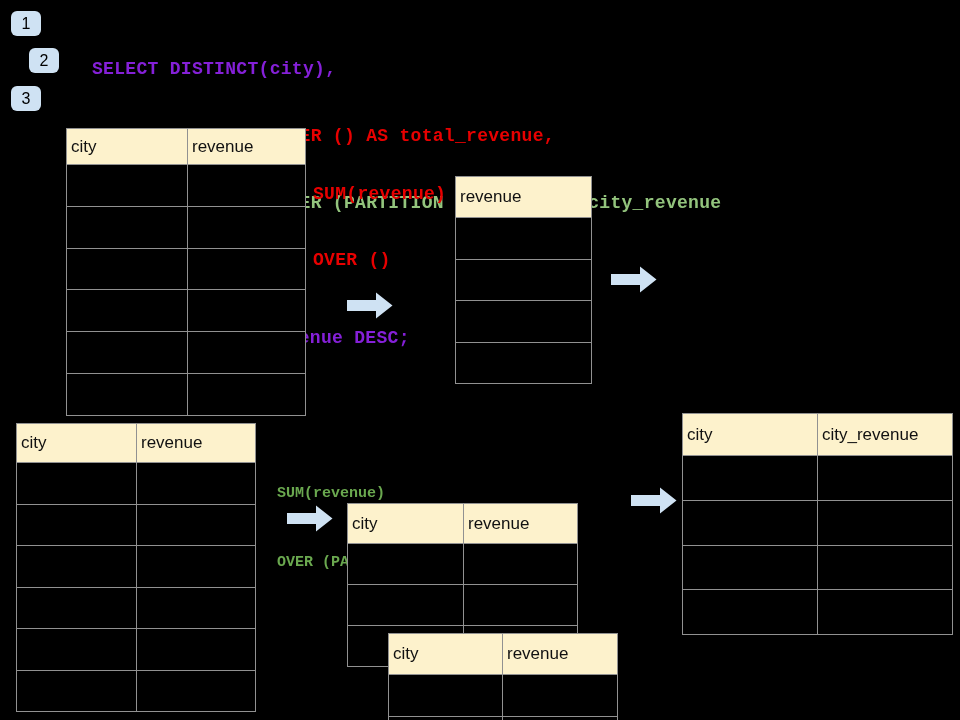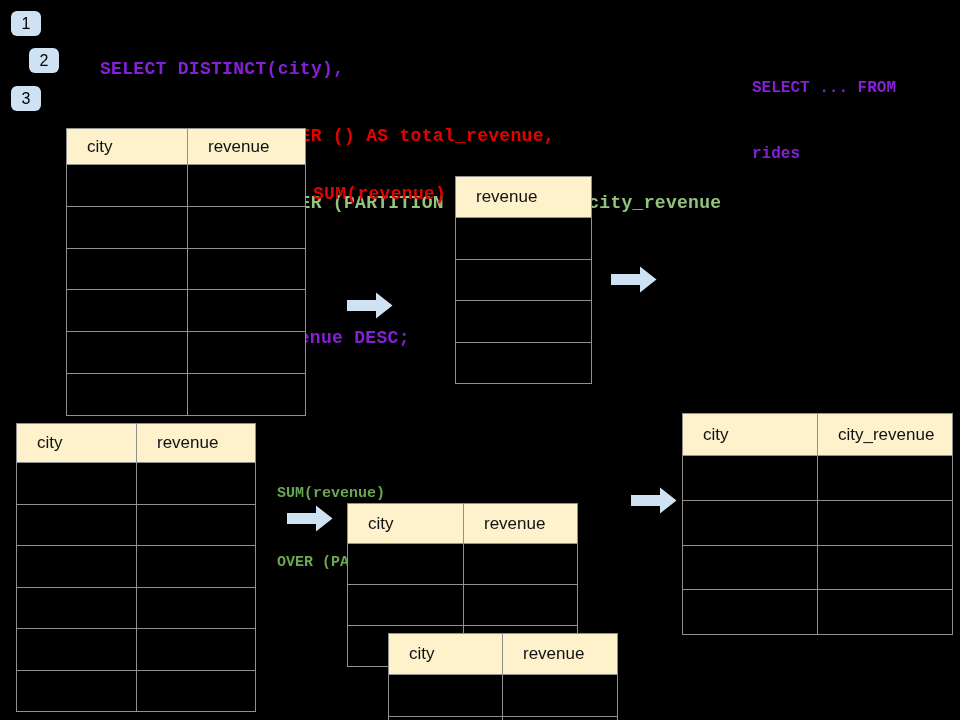--- a/index.html
+++ b/index.html
@@ -36,21 +36,21 @@
   #badge-3 { left: 11px; top: 86px; }
 
   
   .code {
     position: absolute;
     font-family: "Liberation Mono", "DejaVu Sans Mono", monospace;
     font-weight: bold;
     white-space: pre;
   }
   #sql-code { left: 88px; top: 13px; font-size: 18px; line-height: 22.4px; letter-spacing: .3px; }
-  .ind0 { margin-left: 12px; }
+  .ind0 { margin-left: 4px; }
   .ind1 { margin-left: 22px; }
   .ind2 { margin-left: 45px; }
   .c-purple { color: #8520d8; }
   .c-red    { color: #e80000; }
   .c-green  { color: #93c47d; }
 
   #side-code { left: 752px; top: 33px; font-size: 16px; line-height: 22px; color: #8520d8; }
 
   #label-total { left: 313px; top: 139px; font-size: 18px; line-height: 22px; color: #e80000; letter-spacing: .3px; }
   #label-partition { left: 277px; top: 436px; font-size: 15px; line-height: 23px; color: #6aa84f; }
@@ -66,21 +66,21 @@
     border: 1px solid #919191;
     padding: 0;
   }
   table.tbl th {
     background: #fdf2cc;
     color: #111;
     font-family: "Liberation Sans", sans-serif;
     font-size: 17px;
     font-weight: 400;
     text-align: left;
-    padding-left: 20px;
+    padding-left: 4px;
     vertical-align: middle;
   }
   table.tbl td { background: #000; }
 
   #tbl-source-top      { left: 66px;  top: 128px; }
   #tbl-source-top th   { height: 35px; }
   #tbl-source-top td   { height: 40.8px; }
 
   #tbl-total-result    { left: 455px; top: 176px; }
   #tbl-total-result th { height: 40px; }
@@ -119,27 +119,24 @@
   <div class="badge" id="badge-3">3</div>
 
   <div class="code" id="sql-code">
     <div class="ind0 c-purple">SELECT DISTINCT(city),</div>
     <div class="ind2 c-red">SUM(revenue) OVER () AS total_revenue,</div>
     <div class="ind2 c-green">SUM(revenue) OVER (PARTITION BY city) as city_revenue</div>
     <div class="ind1 c-purple">FROM rides</div>
     <div class="ind1 c-purple">ORDER by city_revenue DESC;</div>
   </div>
 
-  <div class="code" id="side-code">
-    <div>SELECT ... FROM</div>
-    <div>rides</div>
-  </div>
 
   <div class="code" id="label-total">
     <div>SUM(revenue)</div>
+    <div>OVER ()</div>
   </div>
 
   <div class="code" id="label-partition">
     <div>SUM(revenue)</div>
     <div>OVER (PARTITION</div>
   </div>
 
   <table class="tbl" id="tbl-source-top">
     <colgroup>
         <col style="width:121px">

